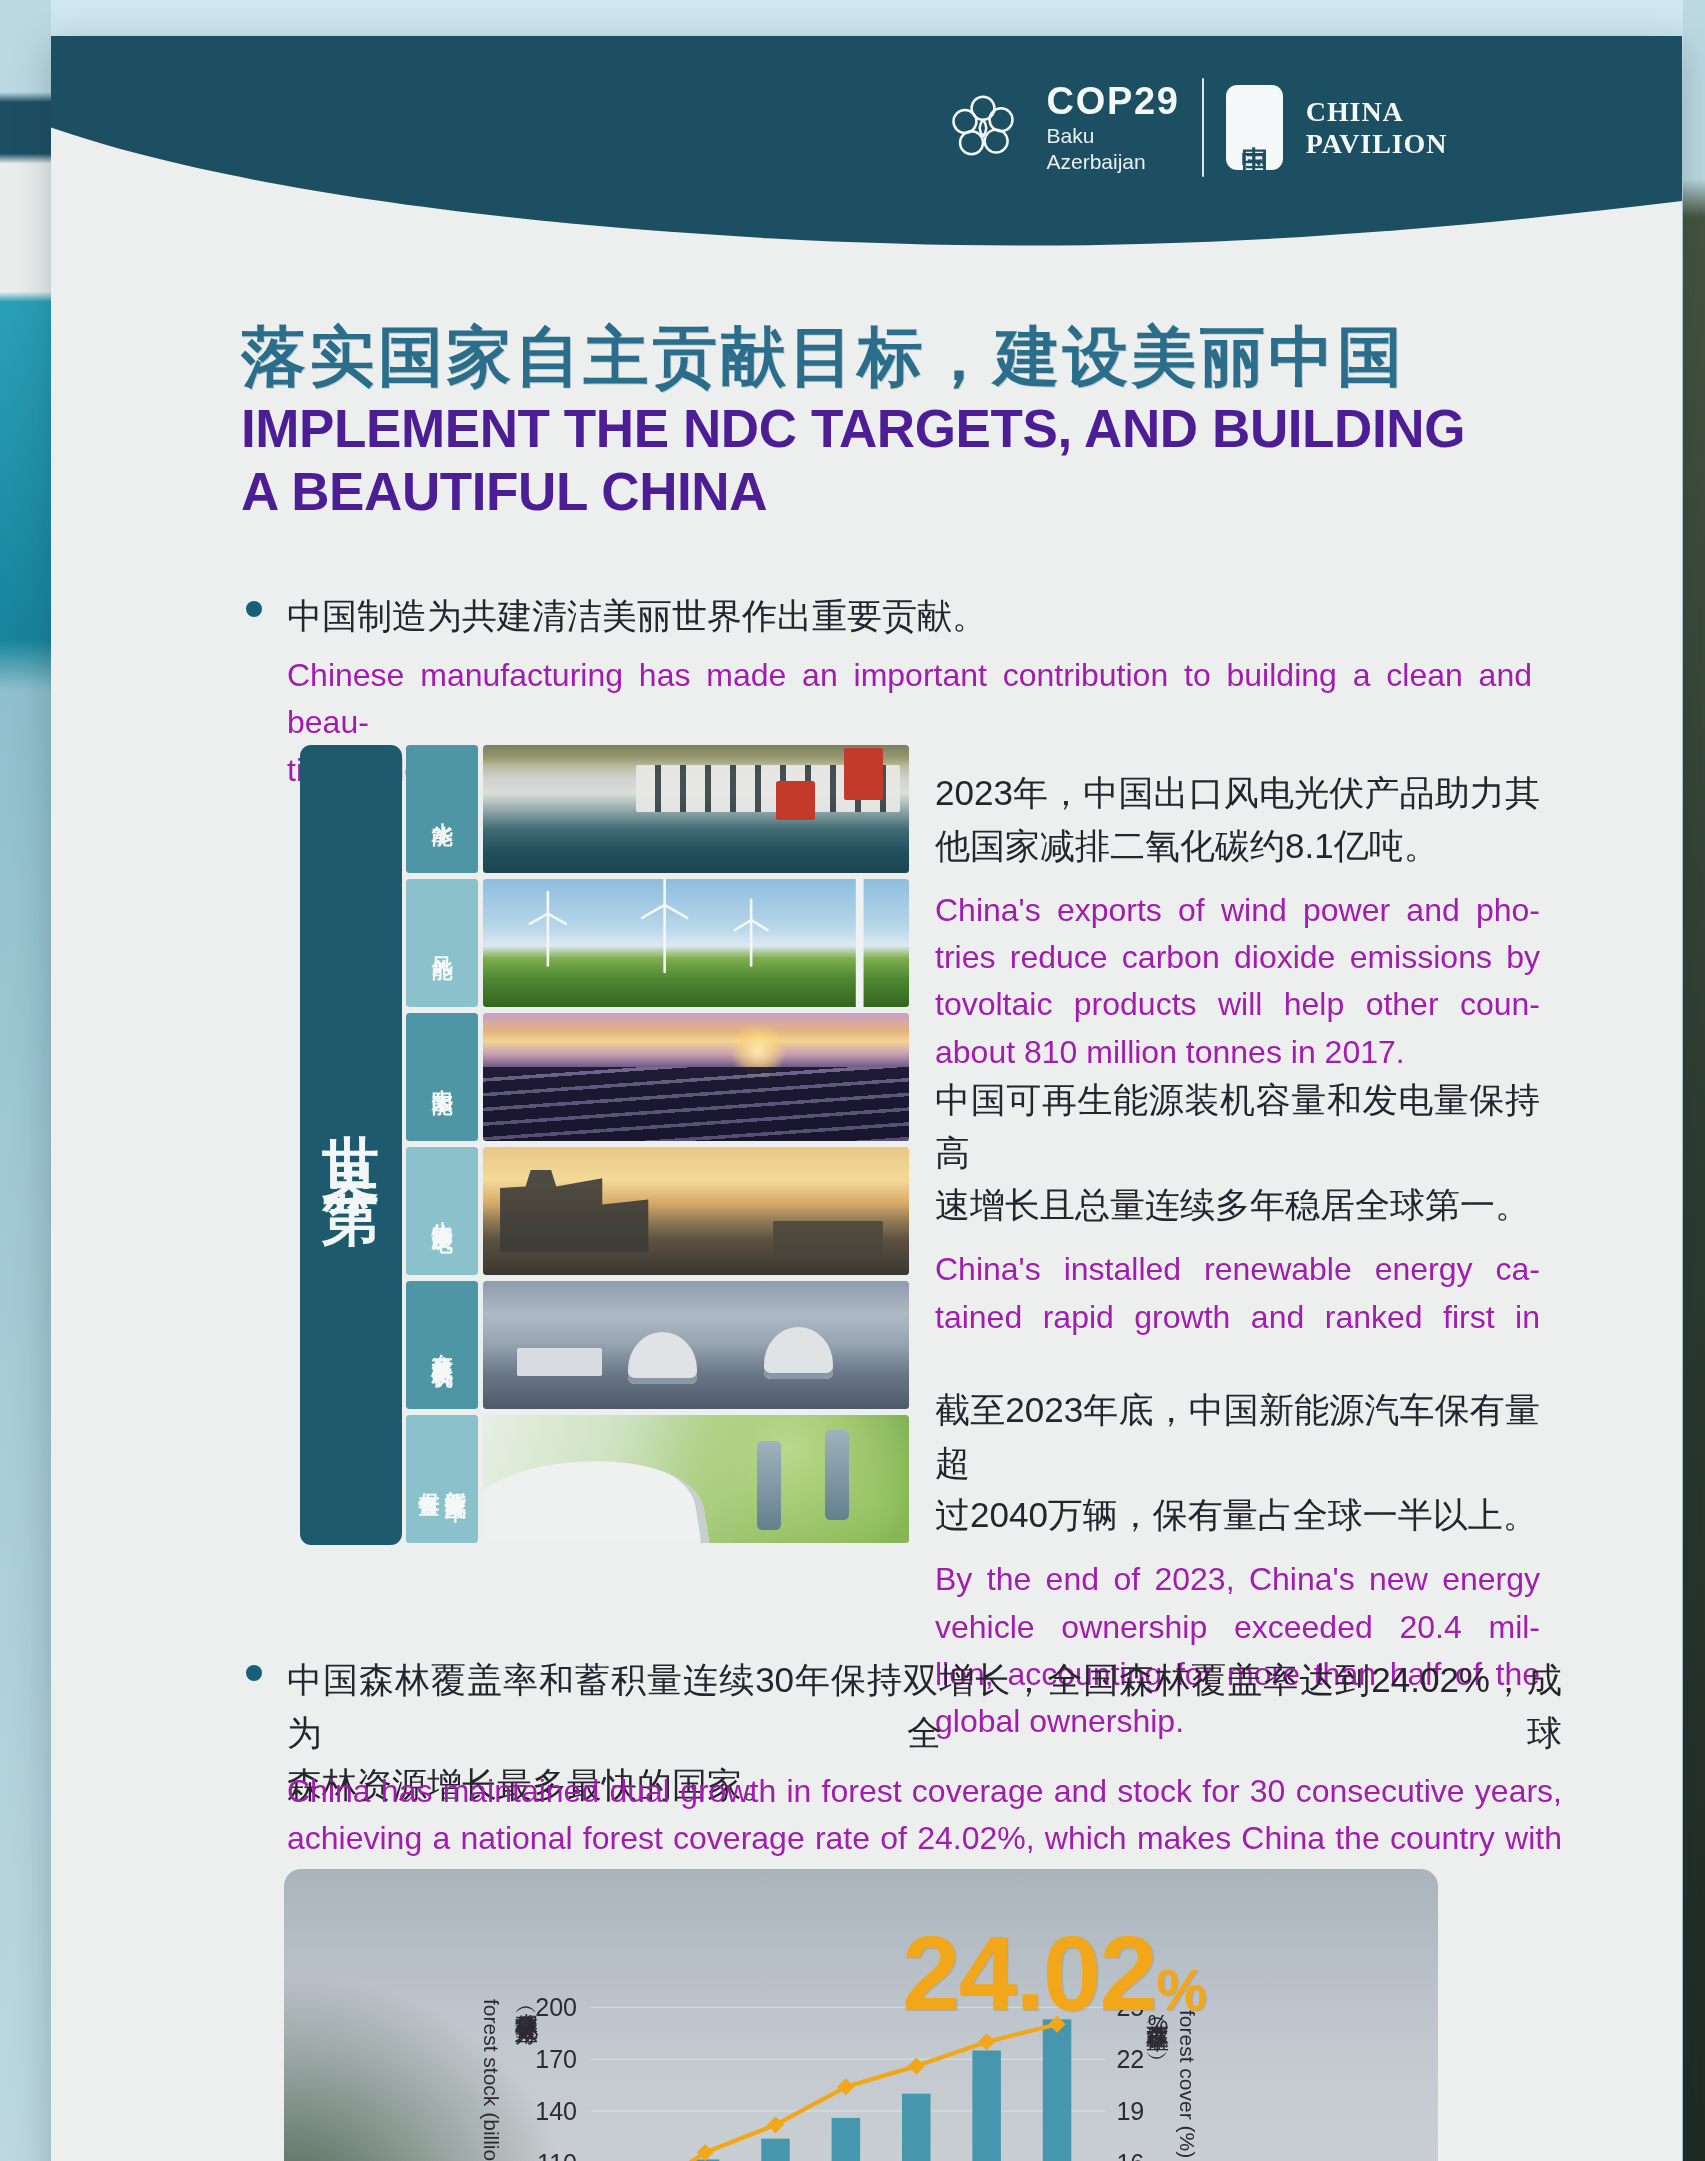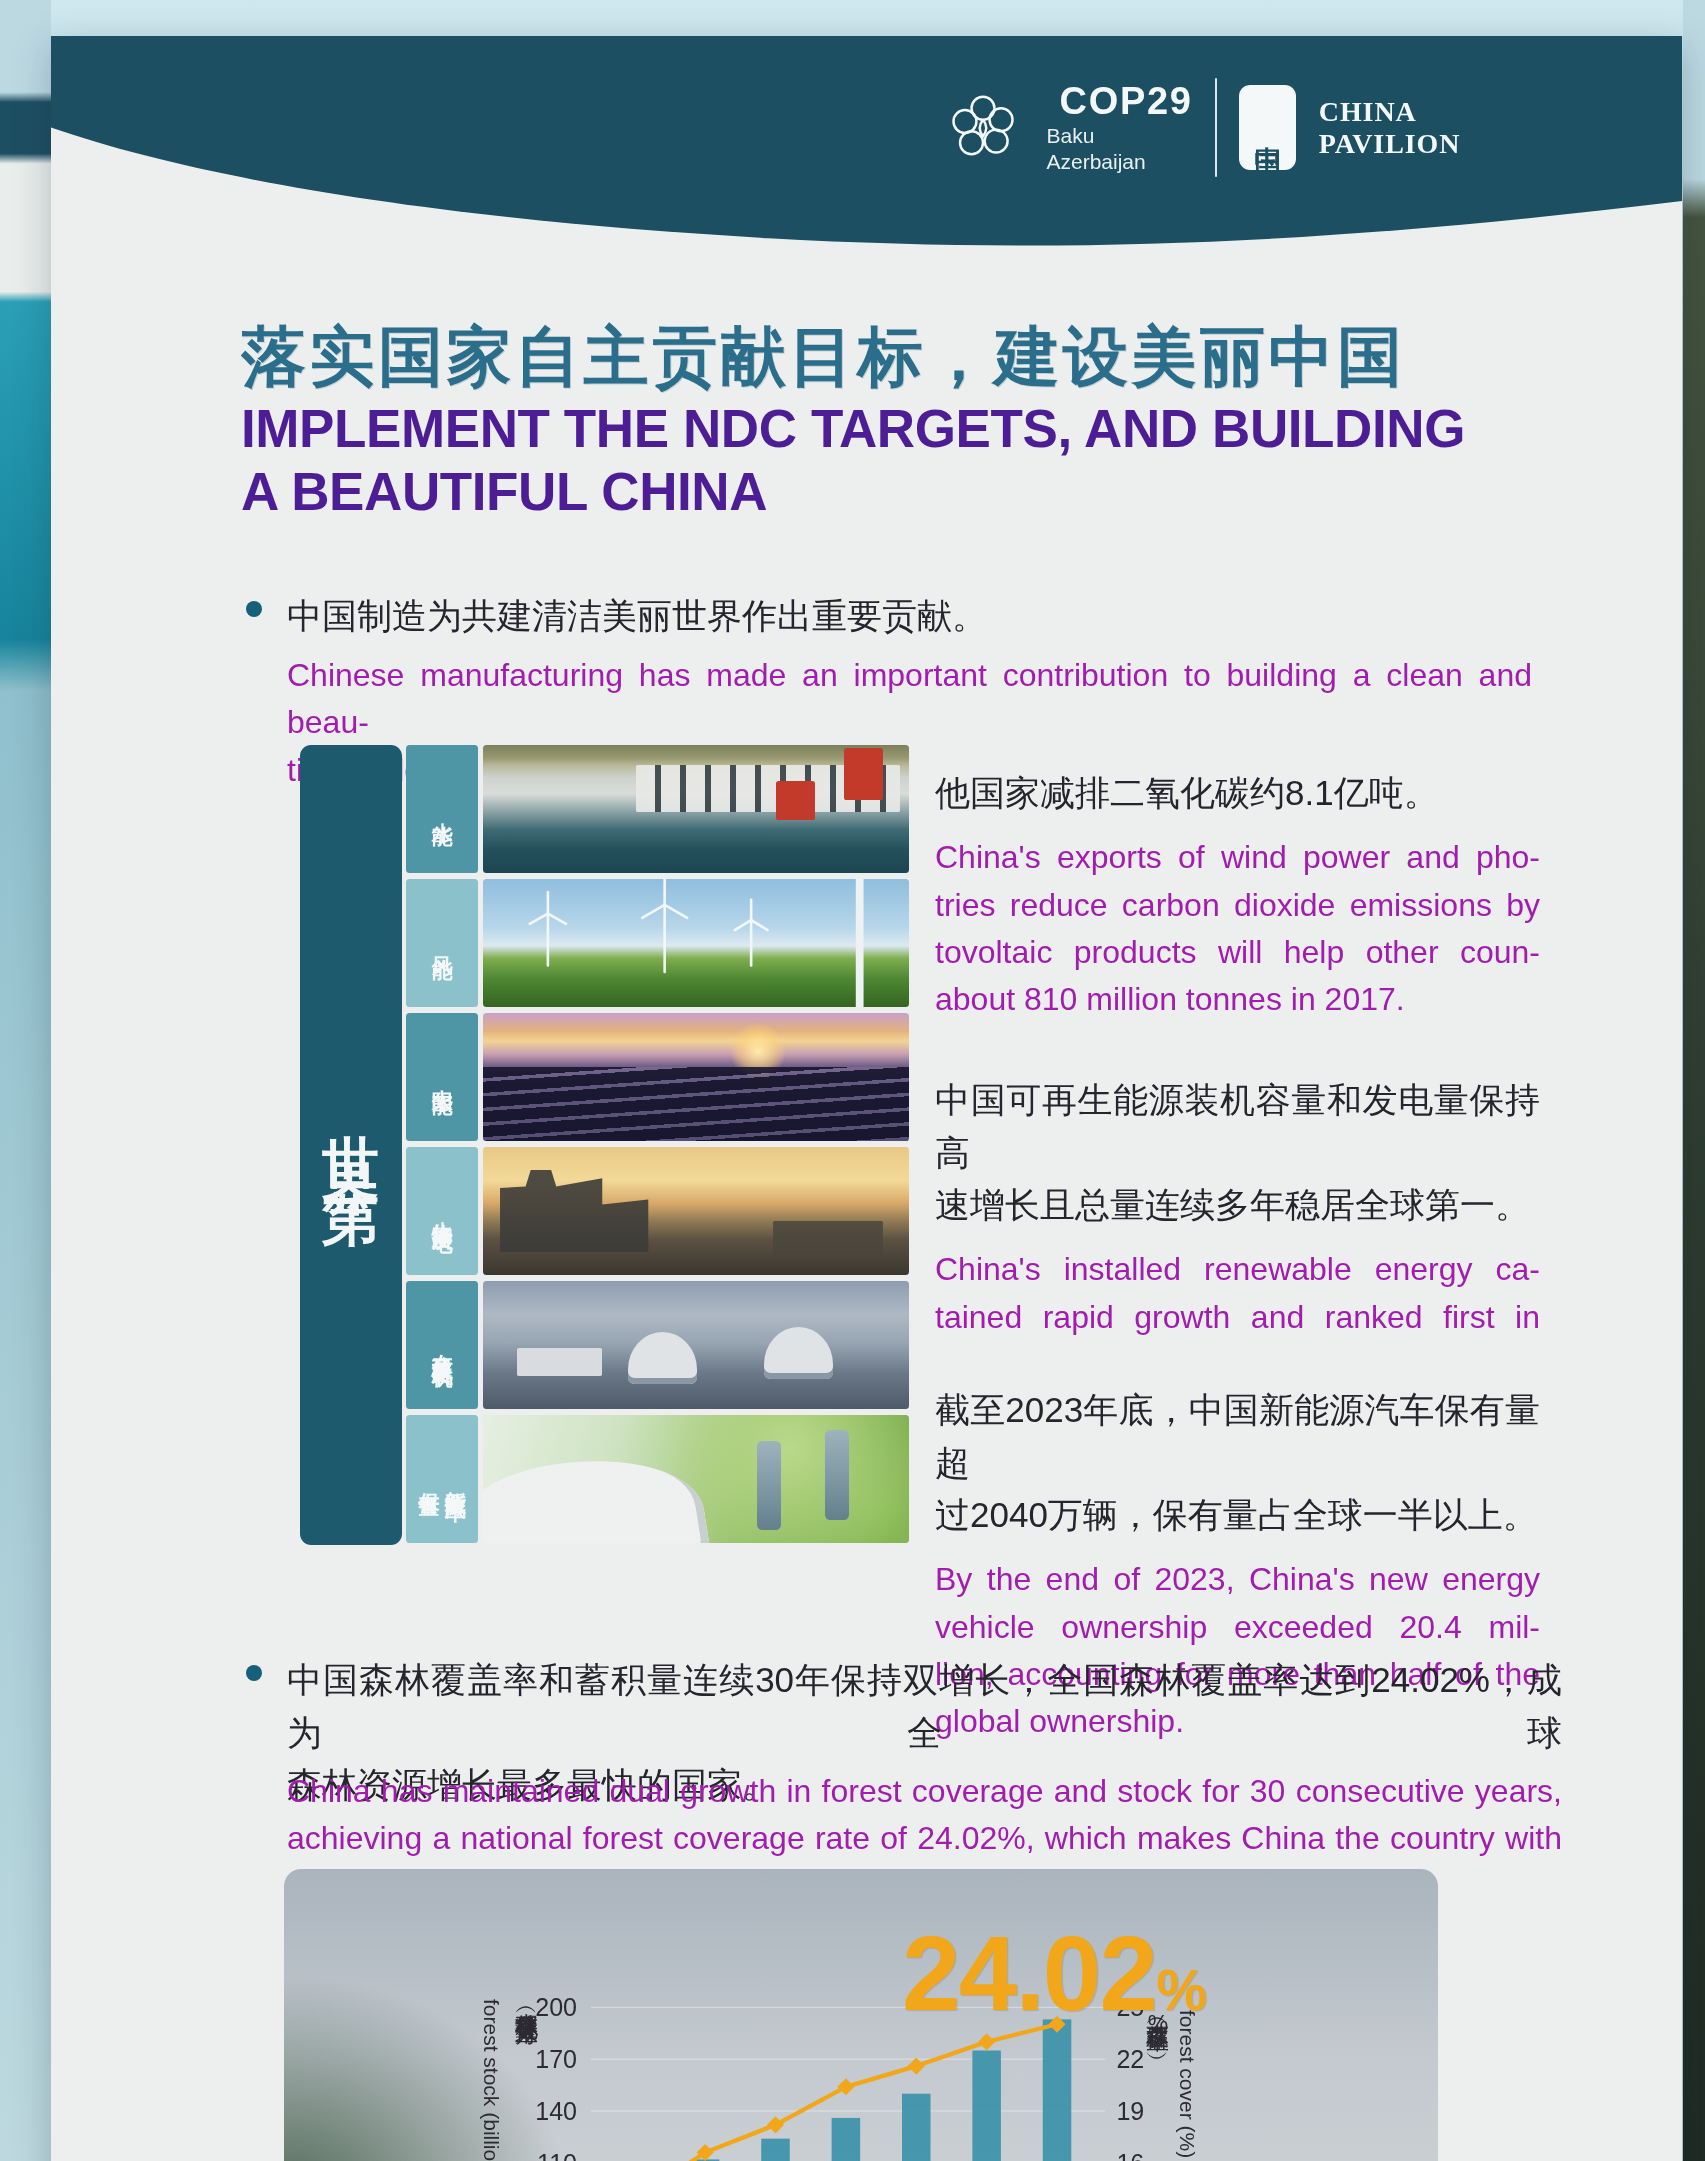--- a/index.html
+++ b/index.html
@@ -10,21 +10,21 @@
   .left-strip{position:absolute;left:0;top:0;width:51px;height:2558px;
     background:linear-gradient(180deg,#bcd9e2 0%,#bcd9e2 3.6%,#1d4f63 4%,#1d4f63 6%,#e9edec 6.4%,#e9edec 11.4%,#2aa0b6 11.8%,#17849c 25%,#8fc0cd 27%,#9fc8d3 45%,#b3d3db 70%,#c8dfe3 100%);}
   .right-strip{position:absolute;right:0;top:0;width:23px;height:2558px;
     background:linear-gradient(180deg,#bcd9e2 0%,#bcd9e2 7%,#45543f 8.5%,#2e3c30 45%,#202c24 80%,#1a241e 100%);}
   .poster{position:absolute;left:51px;top:36px;width:1631px;height:2522px;background:#ecefee;
     box-shadow:0 10.4px 35px rgba(20,40,50,.25);}
   
   .header-svg{position:absolute;left:0;top:0;width:1631px;height:242px;display:block;}
   .logos{position:absolute;left:891px;top:42px;display:flex;align-items:center;gap:22.5px;color:#f4f8f8;}
   .cop-flower{width:82px;height:82px;}
-  .cop-text .cop{font-size:38px;font-weight:bold;letter-spacing:1.7px;margin-left:13px;}
+  .cop-text .cop{font-size:38px;font-weight:bold;letter-spacing:1.7px;}
   .cop-text .sub{font-size:21px;line-height:1.22;font-weight:400;opacity:.95;}
   .logo-divider{width:1.7px;height:99px;background:rgba(255,255,255,.85);border-radius:0.9px;}
   .seal{width:57px;height:85px;background:#f4f8f8;border-radius:11.2px;display:flex;align-items:center;justify-content:center;}
   .seal-chars{writing-mode:vertical-rl;text-orientation:upright;color:#1d4f63;font-size:27px;font-weight:bold;letter-spacing:2.6px;}
   .pav-text{font-family:"Liberation Serif","DejaVu Serif",serif;font-weight:bold;font-size:28px;line-height:1.12;letter-spacing:0.9px;}
   
   .title-zh{position:absolute;left:190px;top:277px;width:1340px;font-size:65px;font-weight:bold;color:#2b6e8b;letter-spacing:3.5px;text-shadow:0.9px 0.9px 0 rgba(20,60,80,.18);}
   .title-en{position:absolute;left:190px;top:362px;font-size:53px;font-weight:bold;color:#4c1d95;line-height:1.18;letter-spacing:-0.4px;}
   
   .dot{position:absolute;width:16.4px;height:16.4px;border-radius:50%;background:#16607a;}
@@ -224,20 +224,21 @@
       </div>
       <div class="photo photo6" title="new energy vehicle charging">
         <div class="p6-car"></div>
         <div class="p6-post p6-p1"></div>
         <div class="p6-post p6-p2"></div>
       </div>
     </div>
 
     <div class="stat stat1">
       <div class="zh-par">
+          <div class="tline">2023年，中国出口风电光伏产品助力其</div>
           <div class="tline tlast">他国家减排二氧化碳约8.1亿吨。</div>
         </div>
       <div class="en-par">
           <div class="tline">China's exports of wind power and pho-</div>
           <div class="tline">tries reduce carbon dioxide emissions by</div>
           <div class="tline">tovoltaic products will help other coun-</div>
           <div class="tline tlast">about 810 million tonnes in 2017.</div>
         </div>
     </div>
     <div class="stat stat2">

